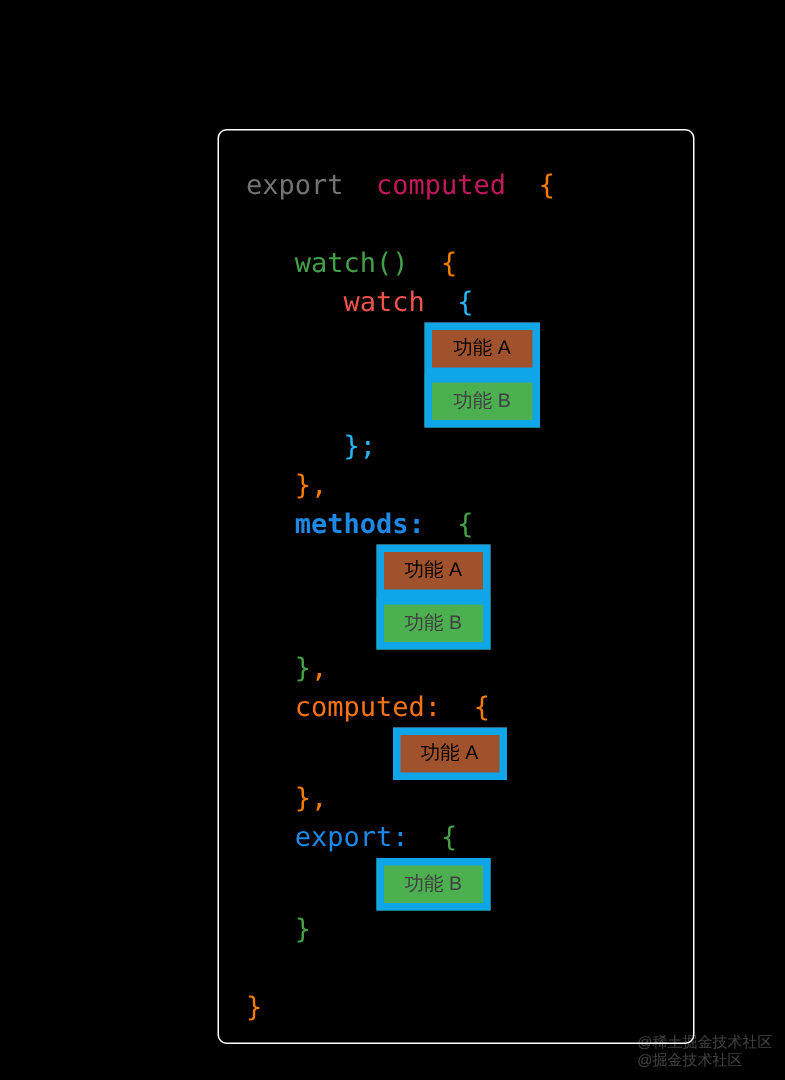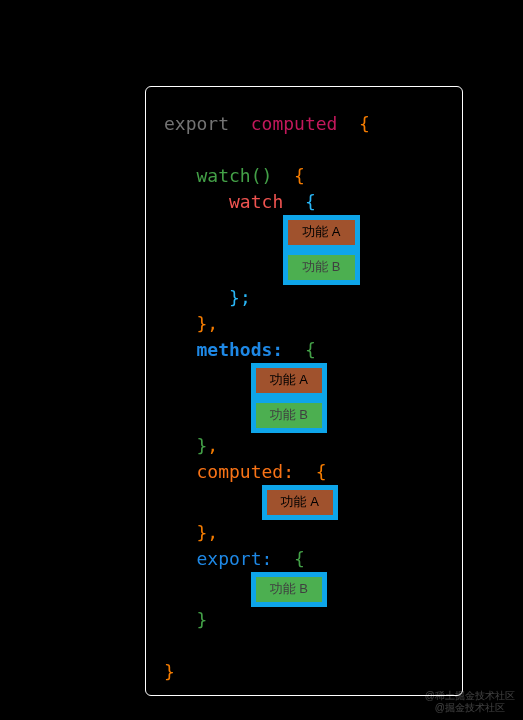--- a/index.html
+++ b/index.html
@@ -64,21 +64,21 @@
     vertical-align: middle;
   }
   .tag-a { background: #a0522d; color: #000; }
   .tag-b { background: #4caf50; color: #404040; }
   .watermark {
     position: absolute;
     right: 8px;
     bottom: 6px;
     color: rgba(255,255,255,0.25);
     font-size: 10px;
-    text-align: center;
+    text-align: left;
     line-height: 1.2;
   }
 </style>
 </head>
 <body>
 
 <div class="panel">
 
   <div class="code"><span class="kw-export">export</span>  <span class="kw-default">computed</span>  <span class="brace-export">{</span>
 

